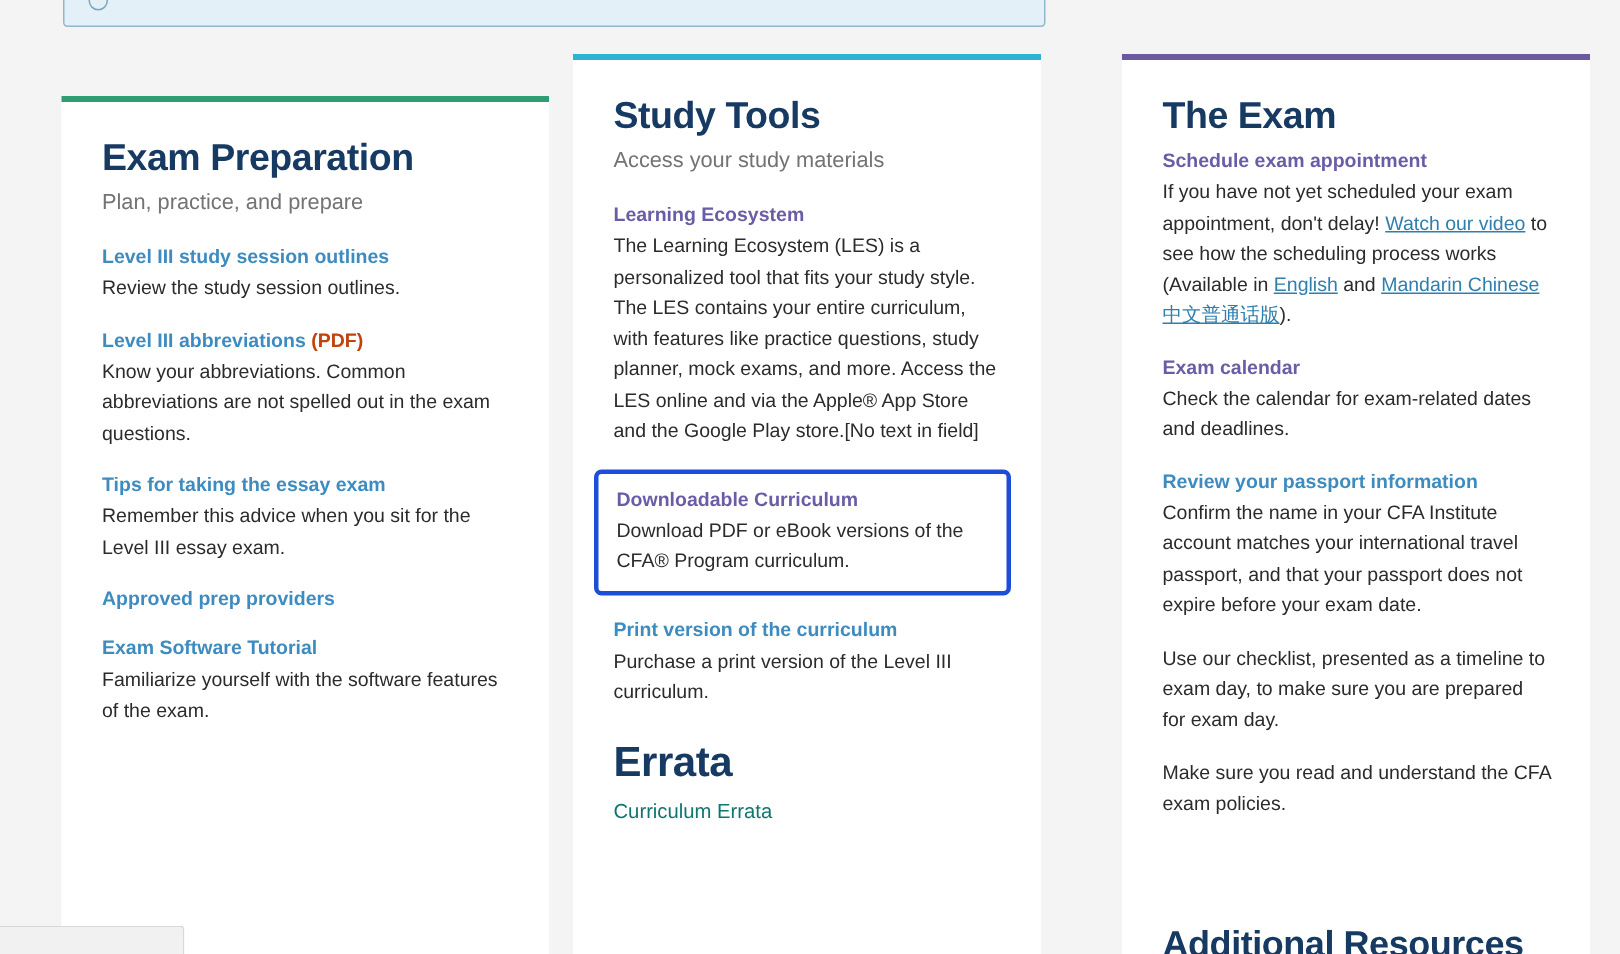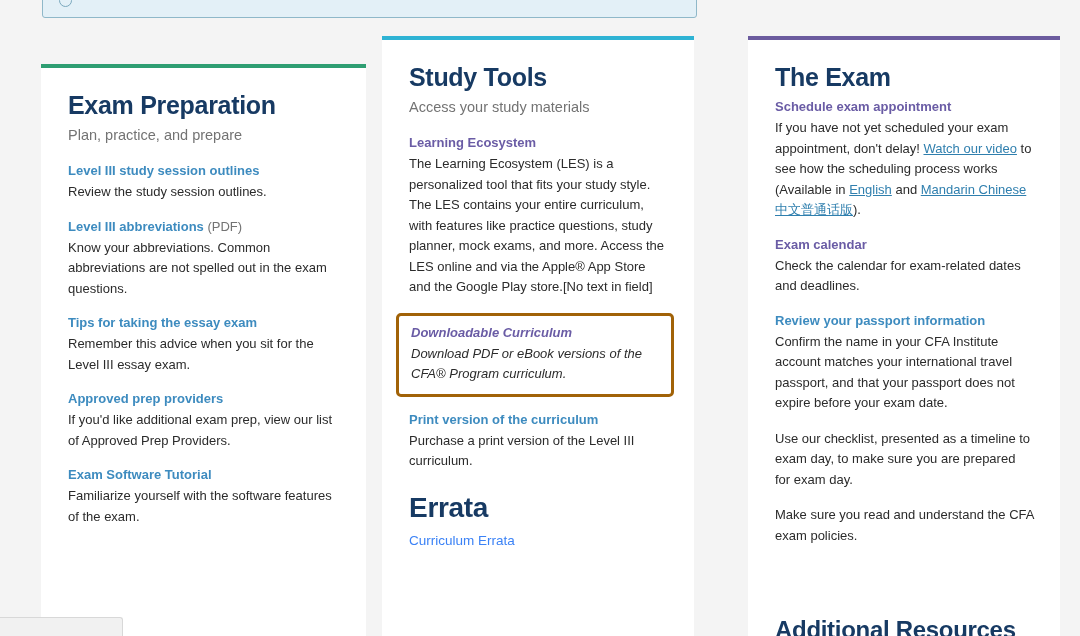--- a/index.html
+++ b/index.html
@@ -94,58 +94,57 @@
     display: block;
     font-size: 13px;
     line-height: 18px;
     font-weight: bold;
     margin-bottom: 2px;
     text-decoration: none;
   }
   .lnk.blue   { color: #3d8bbf; }
   .lnk.purple { color: #6a5ca5; }
   .entry .lnk .plain {
-    color: #737373;
-    font-weight: normal;
+    color: #c2410c;
+    font-weight: bold;
   }
   .entry .desc {
     font-size: 13px;
     line-height: 20.5px;
     color: #2b2b2b;
     margin: 0;
   }
   .desc a {
     color: #2f7fae;
     text-decoration: underline;
   }
 
   
   .entry.highlight {
     position: relative;
-    border: 3px solid #a16207;
+    border: 3px solid #1d4ed8;
     border-radius: 5px;
     padding: 8px 10px 9px 12px;
     margin-left: -13px;
     margin-right: -6px;
     margin-bottom: 14px;
-    font-style: italic;
   }
 
   h2.sub-title {
     margin: 22px 0 9px 0;
     font-size: 28px;
     line-height: 28px;
     font-weight: bold;
     color: #173a63;
     letter-spacing: -0.3px;
   }
   .errata-item {
     font-size: 13.5px;
     line-height: 20px;
-    color: #3b82f6;
+    color: #0f766e;
     margin: 0;
   }
   h2.sub-title.bottom {
     position: absolute;
     left: 27px;
     bottom: -8px;
     margin: 0;
     font-size: 24px;
   }
 
@@ -187,21 +186,20 @@
         <p class="desc">Know your abbreviations. Common abbreviations are not spelled out in the exam questions.</p>
       </div>
 
       <div class="entry">
         <a class="lnk blue" href="#">Tips for taking the essay exam</a>
         <p class="desc">Remember this advice when you sit for the Level III essay exam.</p>
       </div>
 
       <div class="entry">
         <a class="lnk blue" href="#">Approved prep providers</a>
-        <p class="desc">If you'd like additional exam prep, view our list of Approved Prep Providers.</p>
       </div>
 
       <div class="entry">
         <a class="lnk blue" href="#">Exam Software Tutorial</a>
         <p class="desc">Familiarize yourself with the software features of the exam.</p>
       </div>
     </div>
   </div>
 
   <div class="card c2">

